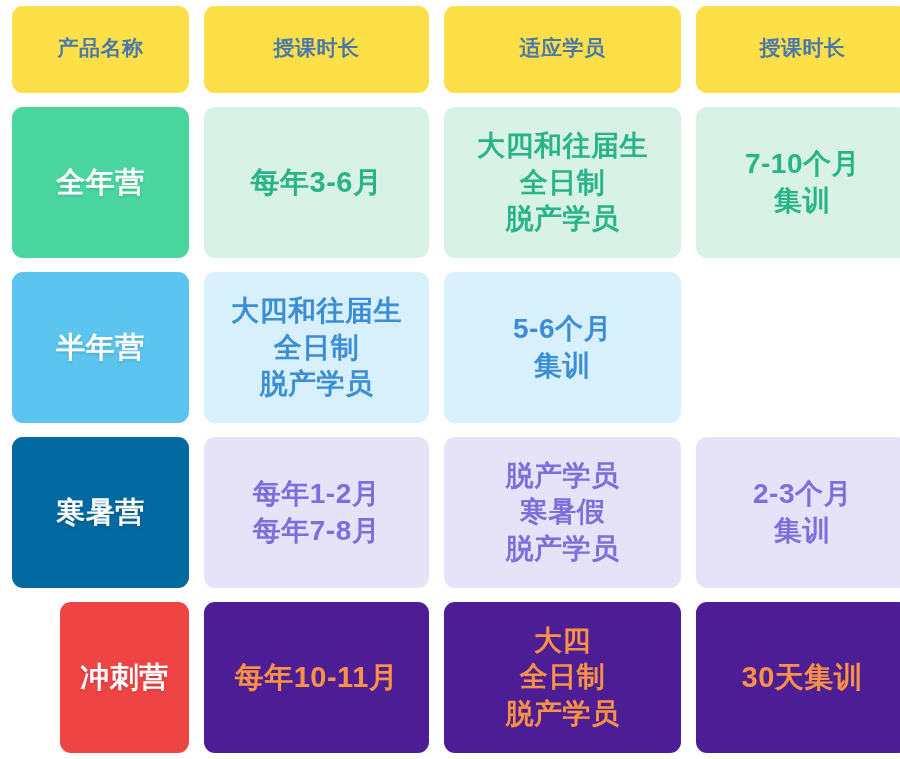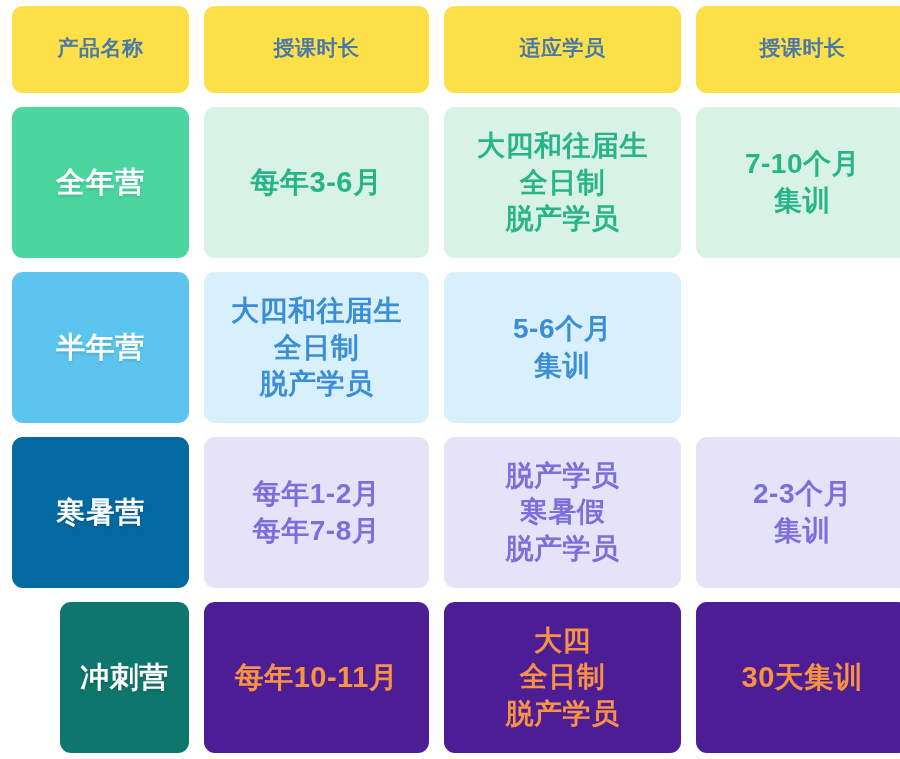--- a/index.html
+++ b/index.html
@@ -64,21 +64,21 @@
     font-size: 29px;
   }
   .cell.value.multiline { font-size: 28px; }
 
   .r-green  .name  { background: #4bd6a0; }
   .r-green  .value { background: #d9f2e6; color: #27b489; }
   .r-blue   .name  { background: #5bc5f0; }
   .r-blue   .value { background: #d8f0fb; color: #3b8ed6; }
   .r-purple .name  { background: #0369a1; }
   .r-purple .value { background: #e6e3f8; color: #7b6fdc; }
-  .r-orange .name  { background: #0f766e; margin-left: 48px; }
+  .r-orange .name  { background: #ef4444; margin-left: 48px; }
   .r-orange .value { background: #4c1d95; color: #f99245; }
 
   .lines { display: block; }
   .lines span { display: block; white-space: nowrap; }
 </style>
 </head>
 <body>
 
 <div id="table-wrap">
 

